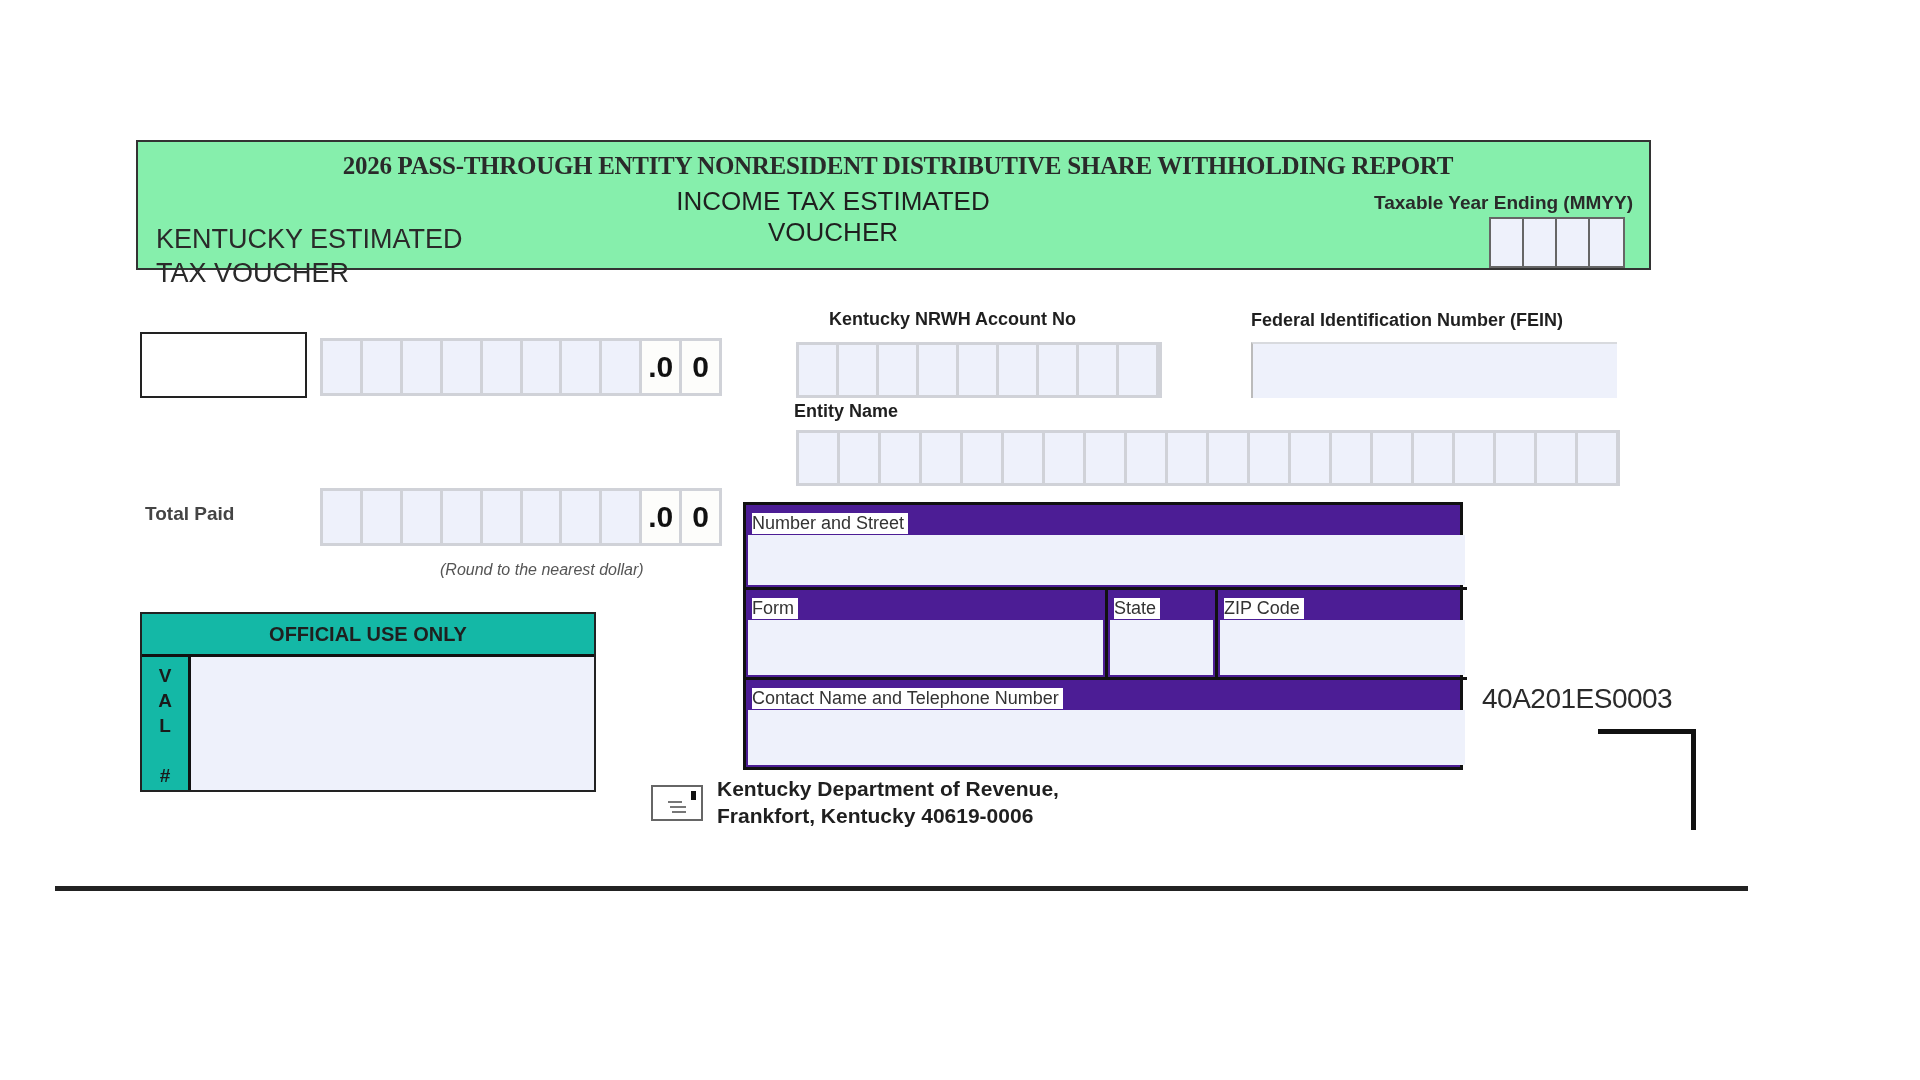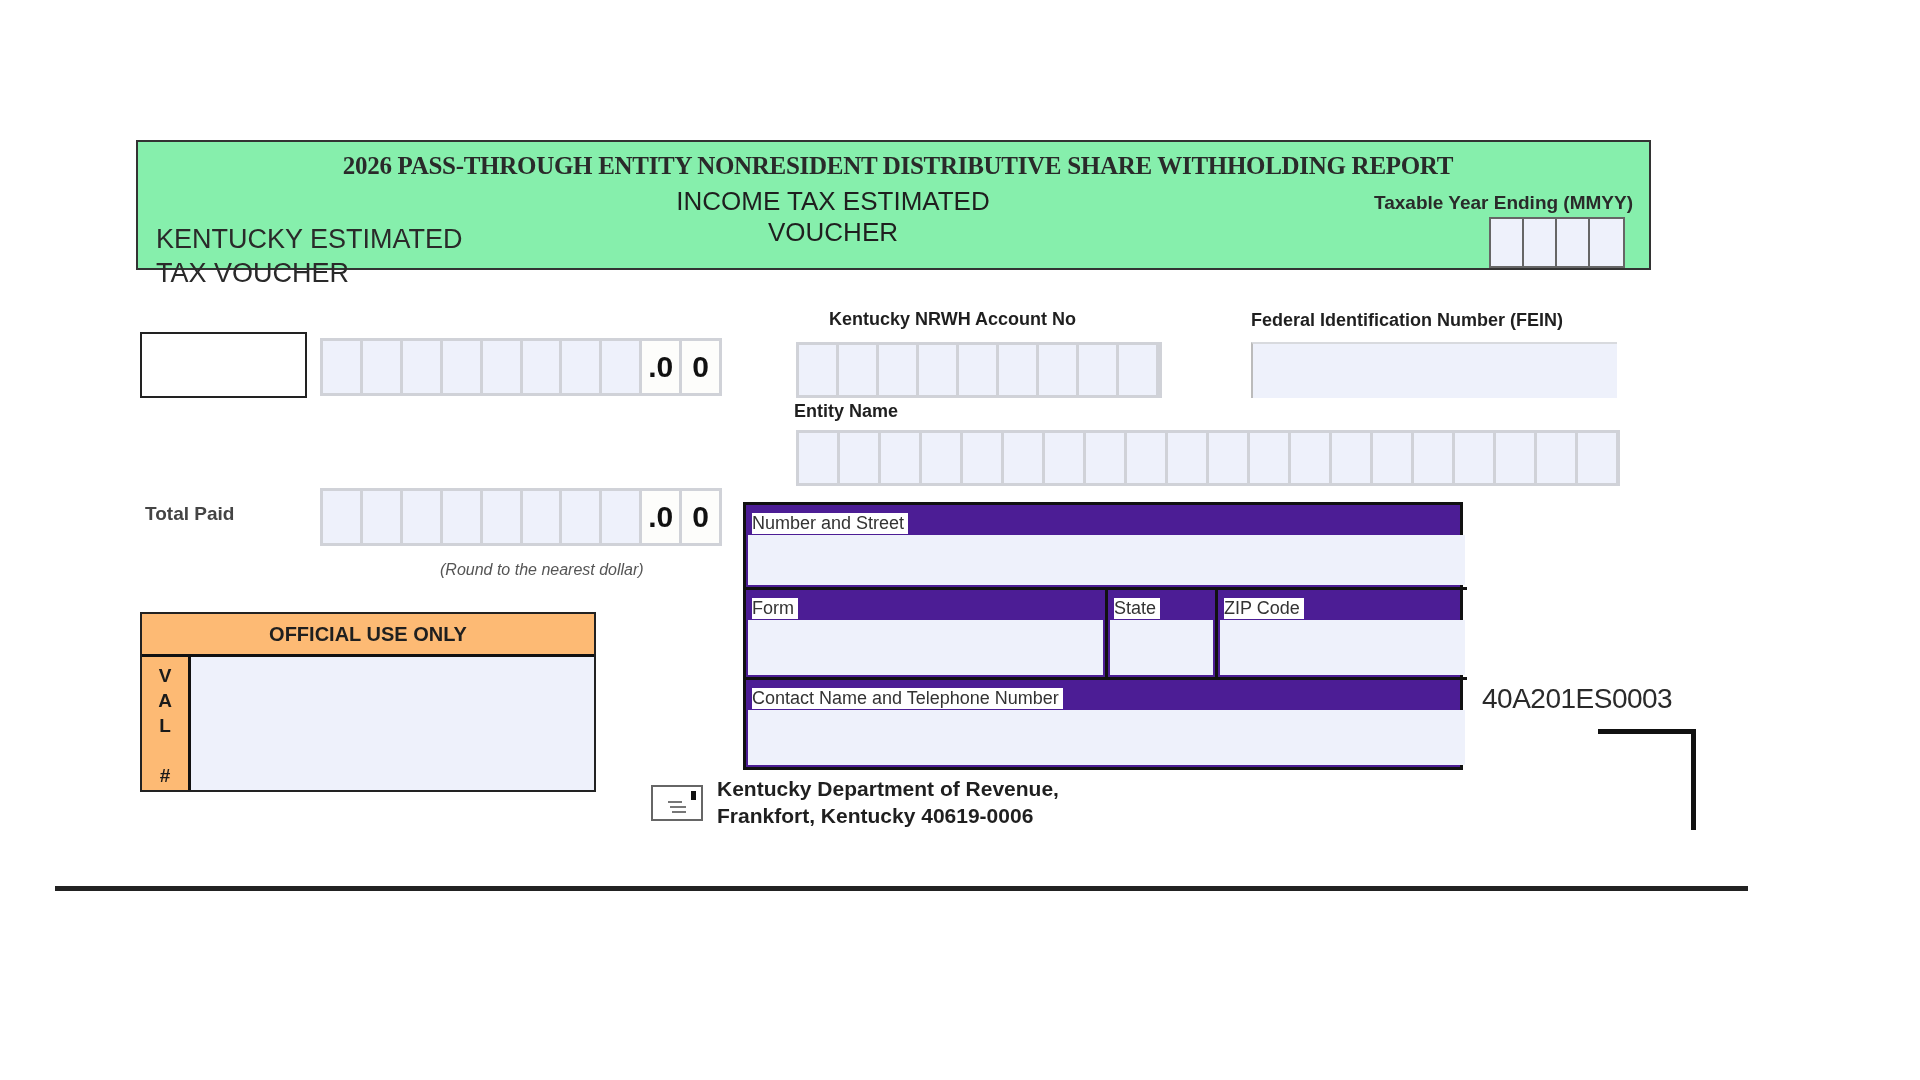--- a/index.html
+++ b/index.html
@@ -77,21 +77,21 @@
   #city-cell { left:0; top:85px; width:362px; height:90px; border-right:3px solid #111; border-bottom:3px solid #111; }
   #state-cell { left:362px; top:85px; width:110px; height:90px; border-right:3px solid #111; border-bottom:3px solid #111; }
   #zip-cell { left:472px; top:85px; width:249px; height:90px; border-bottom:3px solid #111; }
   #contact-cell { left:0; top:175px; width:721px; height:87px; }
 
   #form-code { left:1482px; top:683px; font-size:28px; color:#2a2a2a; letter-spacing:-0.5px; }
   #corner-mark { left:1598px; top:729px; width:98px; height:101px; border-top:5px solid #111; border-right:5px solid #111; box-sizing:border-box; }
 
   
   #official-box {
-    left:140px; top:612px; width:456px; height:180px; border:2.5px solid #222; box-sizing:border-box; background:#fdba74;
+    left:140px; top:612px; width:456px; height:180px; border:2.5px solid #222; box-sizing:border-box; background:#14b8a6;
   }
   #official-title { position:absolute; left:0; right:0; top:0; height:40px; border-bottom:3px solid #111;
     text-align:center; line-height:40px; font-weight:bold; font-size:20px; color:#1f1f1f; }
   #val-col { position:absolute; left:0; top:43px; width:46px; bottom:0; border-right:3px solid #111;
     font-weight:bold; font-size:19px; text-align:center; }
   #val-col span { position:absolute; left:0; right:0; }
   #val-fill { position:absolute; left:49px; right:0; top:43px; bottom:0; background:#eef1fb; }
 
   
   #mail-icon { left:651px; top:785px; width:52px; height:36px; border:2px solid #666; box-sizing:border-box; background:#fff; }

